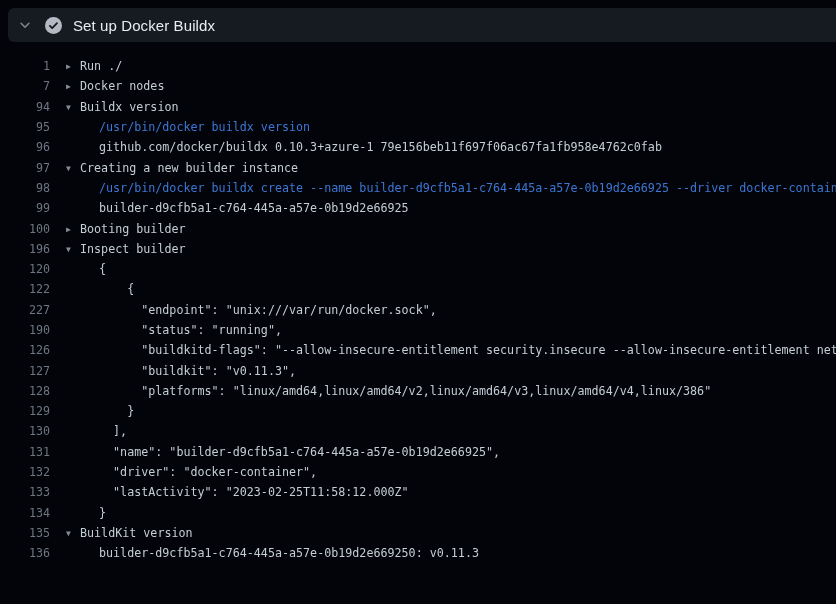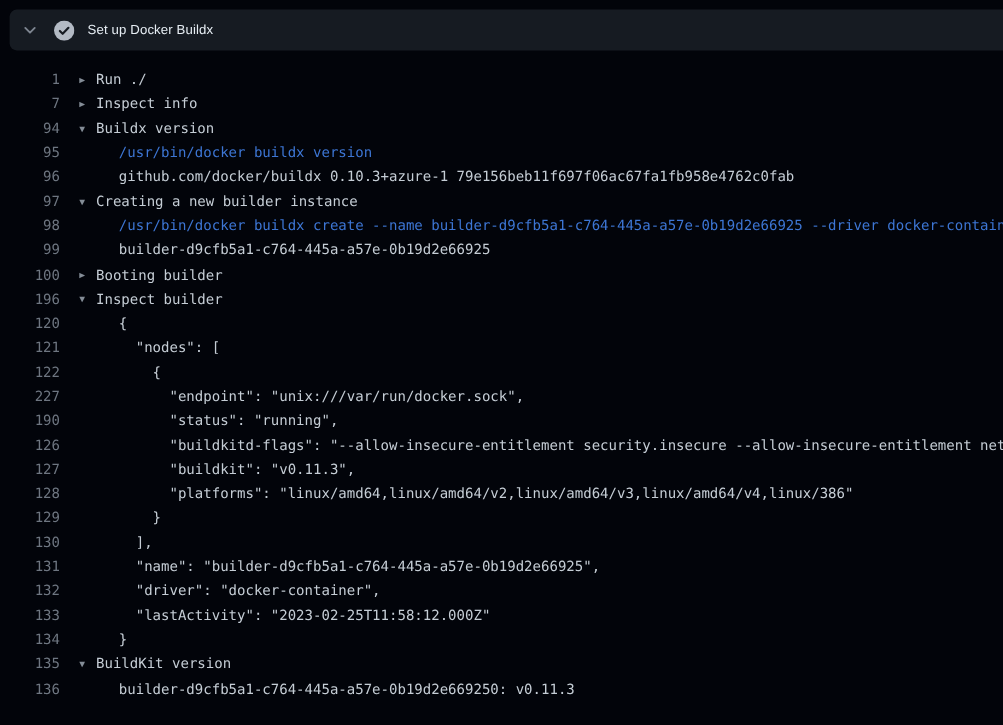--- a/index.html
+++ b/index.html
@@ -16,21 +16,21 @@
     border-radius:6px 0 0 6px;
     display:flex; align-items:center;
     padding-left:7px;
     cursor:pointer;
   }
   .chevron-box { width:20px; display:flex; justify-content:center; align-items:center; }
   .status-box { margin-left:9px; width:18px; display:flex; justify-content:center; align-items:center; }
   .step-title {
     margin-left:11px;
     color:var(--title-text, #e6edf3);
-    font-size:11px; font-weight:500;
+    font-size:15px; font-weight:500;
     letter-spacing:0.1px;
   }
   .log {
     margin-top:14px;
     font-family:"DejaVu Sans Mono", "Liberation Mono", monospace;
     font-size:11.7px;
   }
   .line {
     display:flex;
     align-items:center;
@@ -79,21 +79,21 @@
 
 <div class="log">
 
     <div class="line group">
       <a class="num">1</a>
       <span class="content"><span class="marker">▶</span><span class="text">Run ./</span></span>
     </div>
 
     <div class="line group">
       <a class="num">7</a>
-      <span class="content"><span class="marker">▶</span><span class="text">Inspect info</span></span>
+      <span class="content"><span class="marker">▶</span><span class="text">Docker nodes</span></span>
     </div>
 
     <div class="line group">
       <a class="num">94</a>
       <span class="content"><span class="marker">▼</span><span class="text">Buildx version</span></span>
     </div>
 
     <div class="line command">
       <a class="num">95</a>
       <span class="content"><span class="marker"></span><span class="text">/usr/bin/docker buildx version</span></span>
@@ -127,24 +127,20 @@
     <div class="line group">
       <a class="num">196</a>
       <span class="content"><span class="marker">▼</span><span class="text">Inspect builder</span></span>
     </div>
 
     <div class="line output">
       <a class="num">120</a>
       <span class="content"><span class="marker"></span><span class="text">{</span></span>
     </div>
 
-    <div class="line output">
-      <a class="num">121</a>
-      <span class="content"><span class="marker"></span><span class="text">  "nodes": [</span></span>
-    </div>
 
     <div class="line output">
       <a class="num">122</a>
       <span class="content"><span class="marker"></span><span class="text">    {</span></span>
     </div>
 
 
     <div class="line output">
       <a class="num">227</a>
       <span class="content"><span class="marker"></span><span class="text">      "endpoint": "unix:///var/run/docker.sock",</span></span>

